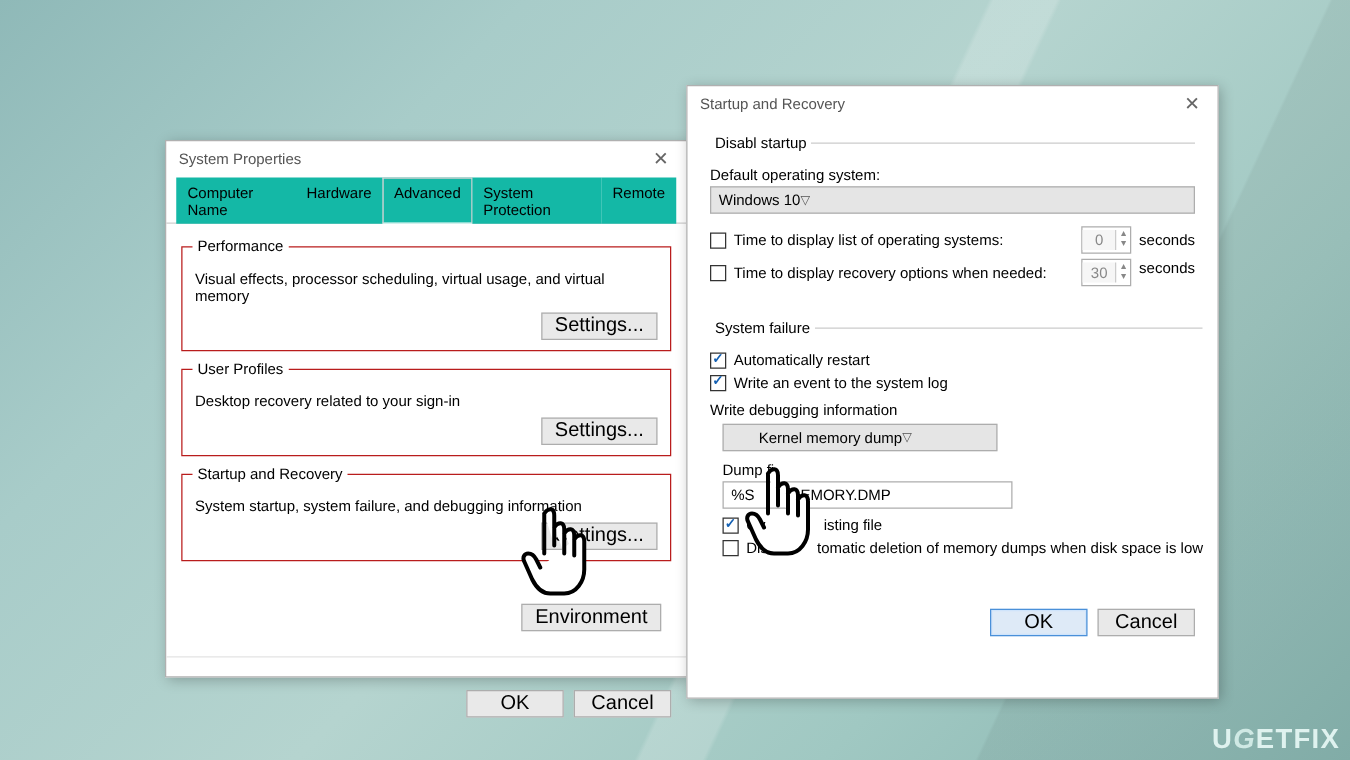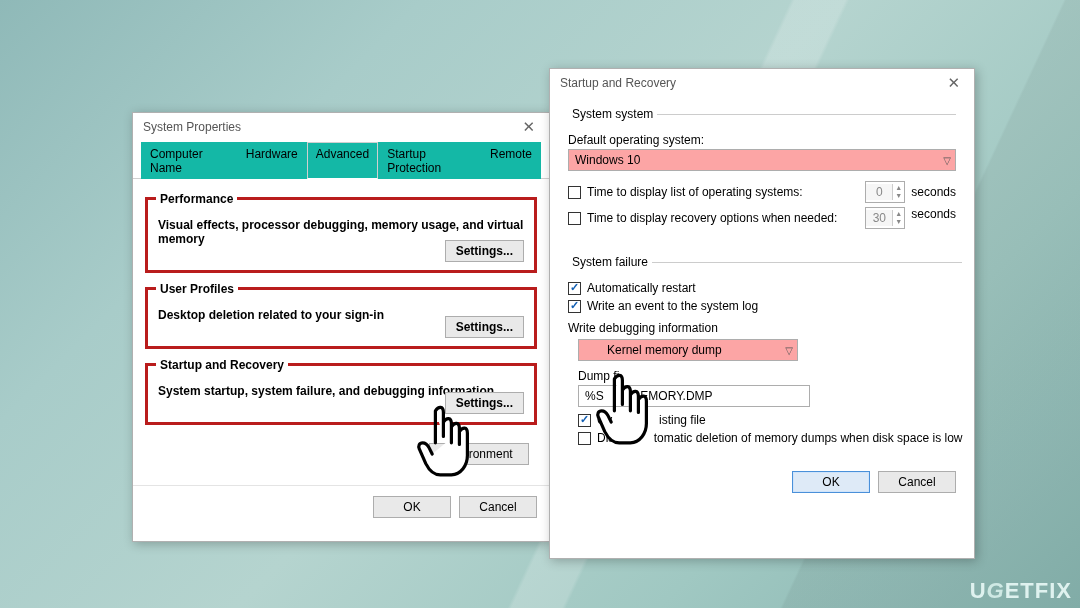--- a/index.html
+++ b/index.html
@@ -30,38 +30,38 @@
   height: 28px; padding: 0 6px 0 10px;
   color:#555; font-size:12px;
 }
 .close-x { font-size:15px; color:#666; padding:2px 8px; cursor:default; }
 .tabs { display:flex; padding: 0 8px; border-bottom:1px solid #d0d0d0; gap:0; }
 .tab { padding:4px 8px; border:1px solid transparent; border-bottom:none; position:relative; top:1px; background:#14b8a6; cursor:default;}
 .tab.active { border-color:#d0d0d0; border-bottom:1px solid #fff; }
 .pane { padding: 8px 12px 10px; }
 .note { margin:8px 4px 10px; }
 .group {
-  border:3px solid #b91c1c; position:relative; margin:10px 0 14px; padding:18px 10px 24px;font-weight:bold;
+  border:1px solid #b91c1c; position:relative; margin:10px 0 14px; padding:18px 10px 36px;
 }
 .group .legend { position:absolute; top:-8px; left:8px; background:#fff; padding:0 4px; }
 .group .desc { color:#000; }
 .btn {
   display:inline-block; min-width:78px; height:22px; line-height:20px;
-  text-align:center; background:#e9e9e9; border:1px solid #adadad; font-size:12px;
-  padding:0 10px; cursor:default;
+  text-align:center; background:#e9e9e9; border:1px solid #adadad; font-size:16px;
+  padding:0 10px; cursor:default;margin-top:16px;
 }
 .btn.primary { background:#deeaf7; border-color:#4a90d9; box-shadow:0 0 0 1px #cfe4fb inset; }
 .bottom-right { position:absolute; right:10px; }
 .row { display:flex; align-items:center; gap:6px; margin:4px 0;}
 .chk { display:inline-flex; align-items:center; gap:6px; }
 .chkbox { width:13px; height:13px; border:1px solid #333; display:inline-flex; align-items:center; justify-content:center; font-size:11px; line-height:1;}
 .chkbox.checked::after { content:"✓"; color:#1460b3; font-weight:bold; margin-top:-1px;}
 .select {
-  display:flex; align-items:center; justify-content:space-between;
-  height:22px; border:1px solid #adadad; background:#fca5a5; padding:0 4px 0 6px; width:100%;
+  display:flex; align-items:center; 
+  height:22px; border:1px solid #adadad; background:#e5e5e5; padding:0 4px 0 6px; width:100%;
 }
 .select .chev { font-size:10px; color:#555; }
 .spin {
   display:inline-flex; align-items:center; border:1px solid #adadad; background:#fff; height:22px;
 }
 .spin input { border:none; width:26px; text-align:center; font-size:12px; background:#f6f6f6; color:#888; }
 .spin .arrows { display:flex; flex-direction:column; font-size:7px; line-height:8px; border-left:1px solid #ccc; color:#888; }
 .spin .arrows span { padding:0 2px; }
 .textbox {
   border:1px solid #adadad; height:22px; padding:0 6px; display:flex; align-items:center; background:#fff; width:232px;
@@ -85,34 +85,34 @@
 
 <div class="dialog" style="left:132px; top:112px; width:418px; height:430px;">
   <div class="titlebar">
     <span>System Properties</span>
     <span class="close-x">✕</span>
   </div>
   <div class="tabs">
     <div class="tab">Computer Name</div>
     <div class="tab">Hardware</div>
     <div class="tab active">Advanced</div>
-    <div class="tab">Startup Protection</div>
+    <div class="tab">System Protection</div>
     <div class="tab">Remote</div>
   </div>
   <div class="pane">
 
     <div class="group">
       <span class="legend">Performance</span>
-      <div class="desc">Visual effects, processor debugging, memory usage, and virtual memory</div>
+      <div class="desc">Visual effects, processor scheduling, virtual usage, and virtual memory</div>
       <span class="btn bottom-right" style="bottom:8px;">Settings...</span>
     </div>
 
     <div class="group">
       <span class="legend">User Profiles</span>
-      <div class="desc">Desktop deletion related to your sign-in</div>
+      <div class="desc">Desktop recovery related to your sign-in</div>
       <span class="btn bottom-right" style="bottom:8px;">Settings...</span>
     </div>
 
     <div class="group">
       <span class="legend">Startup and Recovery</span>
       <div class="desc">System startup, system failure, and debugging information</div>
       <span class="btn bottom-right" style="bottom:8px;">Settings...</span>
     </div>
 
     <div class="env-row">
@@ -125,21 +125,21 @@
   </div>
 </div>
 
 <div class="dialog" style="left:549px; top:68px; width:426px; height:491px;">
   <div class="titlebar">
     <span>Startup and Recovery</span>
     <span class="close-x">✕</span>
   </div>
   <div class="dialog2-inner">
     <fieldset class="sec">
-      <legend>System system</legend>
+      <legend>Disabl startup</legend>
       <div style="margin:4px 0 2px;">Default operating system:</div>
       <div class="select">
         <span>Windows 10</span>
         <span class="chev">▽</span>
       </div>
       <div class="row" style="margin-top:10px; justify-content:space-between;">
         <label class="chk">
           <span class="chkbox"></span>
           <span>Time to display list of operating systems:</span>
         </label>

